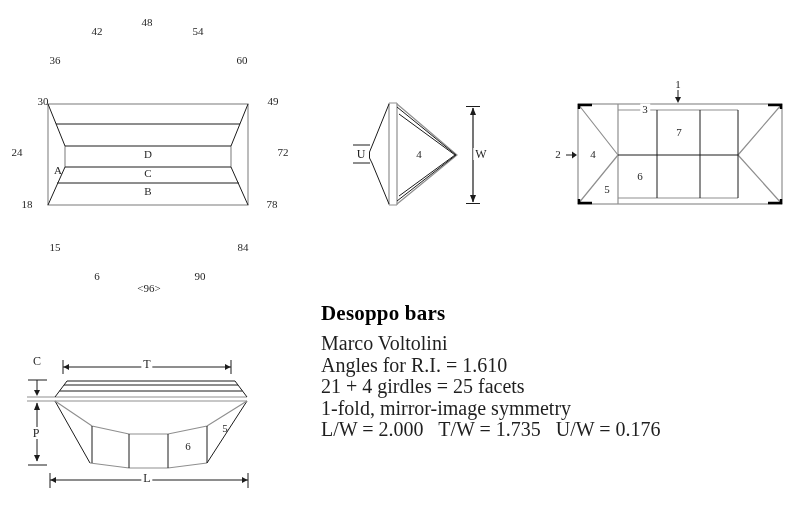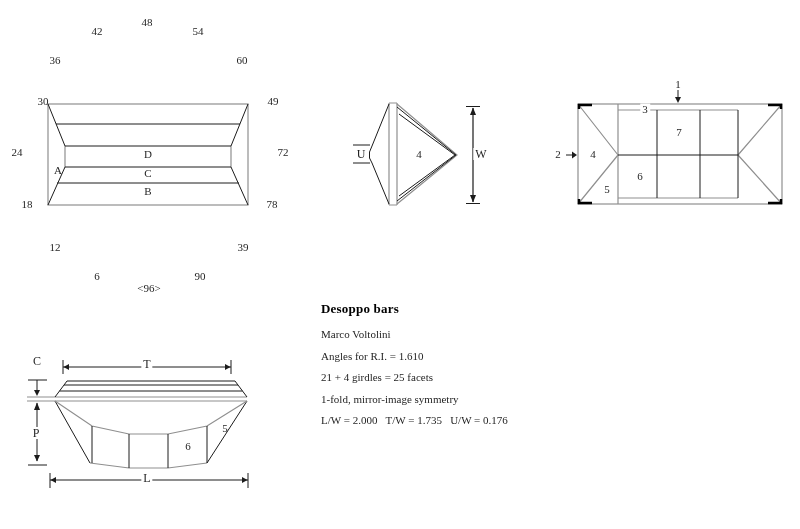--- a/index.html
+++ b/index.html
@@ -4,22 +4,22 @@
 <style>
   html,body{margin:0;padding:0;background:#fff;}
   #page{position:relative;width:800px;height:529px;background:#ffffff;overflow:hidden;
         font-family:Liberation Serif, serif;padding-left:28px;}
   #diagram-svg{position:absolute;left:0;top:0;}
   .lbl{position:absolute;transform:translate(-50%,-50%);font-size:11px;color:#1f1f1f;
        white-space:nowrap;line-height:1;}
   .lbl-dim{font-size:12px;}
   .bg{background:#ffffff;padding:0 2px;}
   #spec-block{position:absolute;left:321px;top:301px;color:#1f1f1f;}
-  #spec-title{font-size:13px;font-weight:bold;color:#000;margin:0 0 7px 0;letter-spacing:.2px;}
-  .spec-line{font-size:11px;line-height:21.6px;white-space:pre;}
+  #spec-title{font-size:21px;font-weight:bold;color:#000;margin:0 0 7px 0;letter-spacing:.2px;}
+  .spec-line{font-size:20px;line-height:21.6px;white-space:pre;}
 </style>
 </head>
 <body>
 
 <div id="page">
 
   <svg id="diagram-svg" width="800" height="529" viewBox="0 0 800 529">
 
     <g fill="none">
       <rect x="48" y="104" width="200" height="101" stroke="#8f8f8f" stroke-width="1.2"></rect>
@@ -84,22 +84,22 @@
   <span class="lbl" style="left:97px;top:31px">42</span>
   <span class="lbl" style="left:198px;top:31px">54</span>
   <span class="lbl" style="left:55px;top:60px">36</span>
   <span class="lbl" style="left:242px;top:60px">60</span>
   <span class="lbl" style="left:43px;top:101px">30</span>
   <span class="lbl" style="left:273px;top:101px">49</span>
   <span class="lbl" style="left:17px;top:152px">24</span>
   <span class="lbl" style="left:283px;top:152px">72</span>
   <span class="lbl" style="left:27px;top:204px">18</span>
   <span class="lbl" style="left:272px;top:204px">78</span>
-  <span class="lbl" style="left:55px;top:247px">12</span>
-  <span class="lbl" style="left:243px;top:247px">39</span>
+  <span class="lbl" style="left:55px;top:247px">15</span>
+  <span class="lbl" style="left:243px;top:247px">84</span>
   <span class="lbl" style="left:97px;top:276px">6</span>
   <span class="lbl" style="left:200px;top:276px">90</span>
   <span class="lbl" style="left:149px;top:288px">&lt;96&gt;</span>
 
   <span class="lbl" style="left:58px;top:170px">A</span>
   <span class="lbl" style="left:148px;top:154px">D</span>
   <span class="lbl" style="left:148px;top:173px">C</span>
   <span class="lbl" style="left:148px;top:191px">B</span>
 
   <span class="lbl lbl-dim" style="left:361px;top:154px">U</span>

